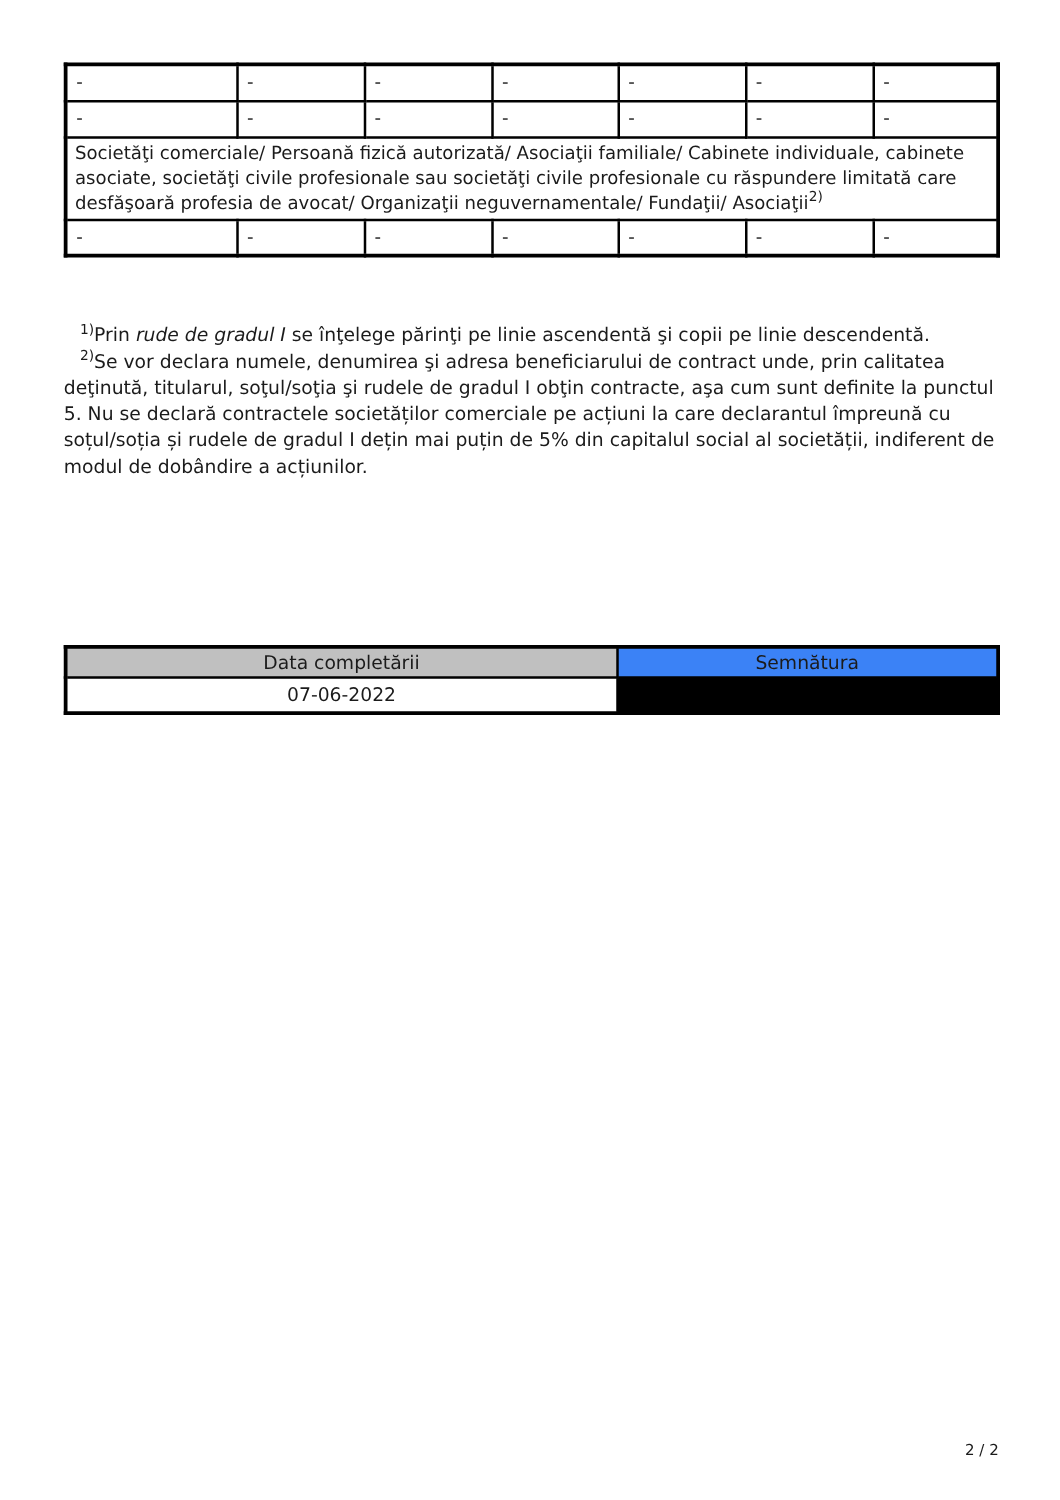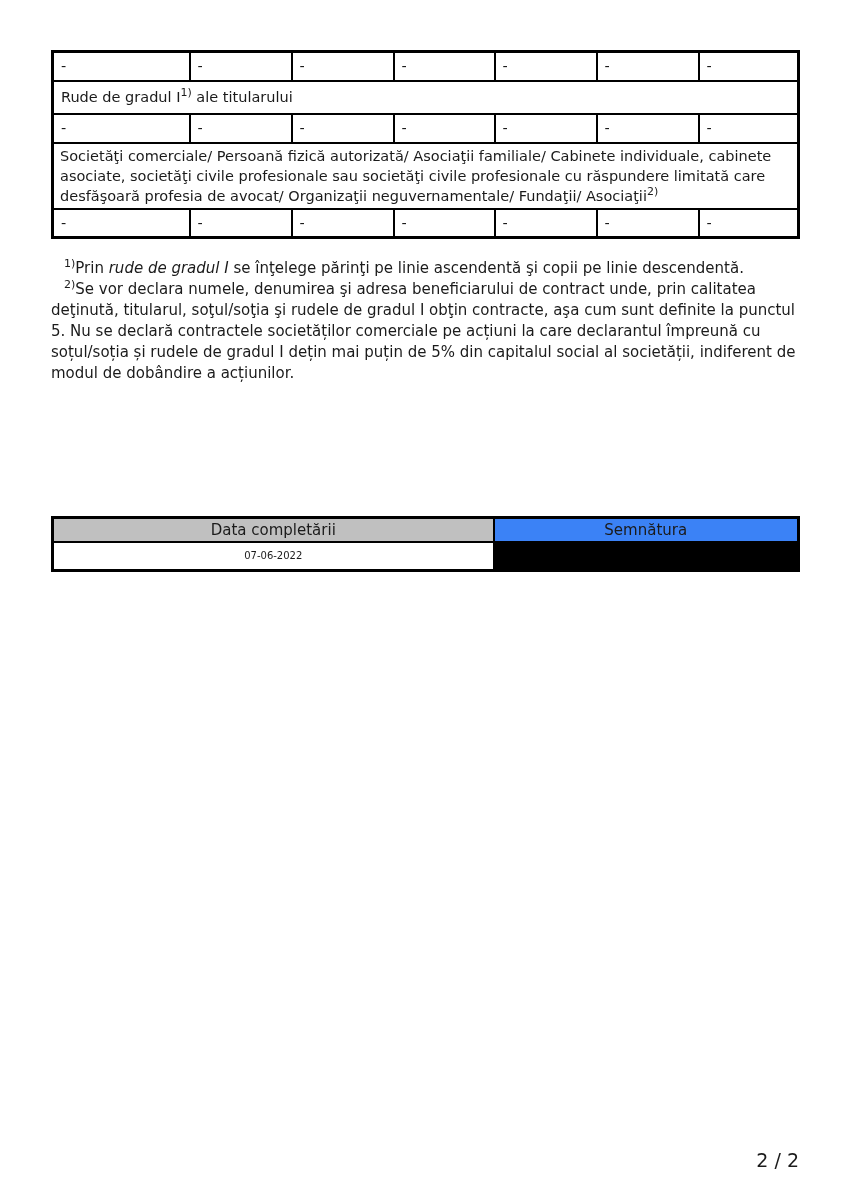--- a/index.html
+++ b/index.html
@@ -80,32 +80,32 @@
   table.sig th {
     border: 2px solid #000;
     font-size: 15px;
     font-weight: normal;
     text-align: center;
     height: 24px;
     padding: 1px 4px;
   }
   table.sig td {
     border: 2px solid #000;
-    font-size: 10px;
+    font-size: 15px;
     text-align: center;
     height: 29px;
     padding: 1px 4px;
   }
 
   
   .page-number {
     position: absolute;
     top: 1150px;
     right: 49px;
-    font-size: 19px;
+    font-size: 12px;
     line-height: 21px;
     color: #1b1b1b;
   }
 </style>
 </head>
 <body>
 
 <div class="page">
 
   <table class="grid">
@@ -120,23 +120,20 @@
     </colgroup>
     <tbody>
       <tr>
         <td class="dash-cell">-</td>
         <td class="dash-cell">-</td>
         <td class="dash-cell">-</td>
         <td class="dash-cell">-</td>
         <td class="dash-cell">-</td>
         <td class="dash-cell">-</td>
         <td class="dash-cell">-</td>
-      </tr>
-      <tr>
-        <td class="merged-cell" colspan="7"><span>Rude de gradul I</span><sup class="fnref">1)</sup><span> ale titularului</span></td>
       </tr>
       <tr>
         <td class="dash-cell">-</td>
         <td class="dash-cell">-</td>
         <td class="dash-cell">-</td>
         <td class="dash-cell">-</td>
         <td class="dash-cell">-</td>
         <td class="dash-cell">-</td>
         <td class="dash-cell">-</td>
       </tr>

